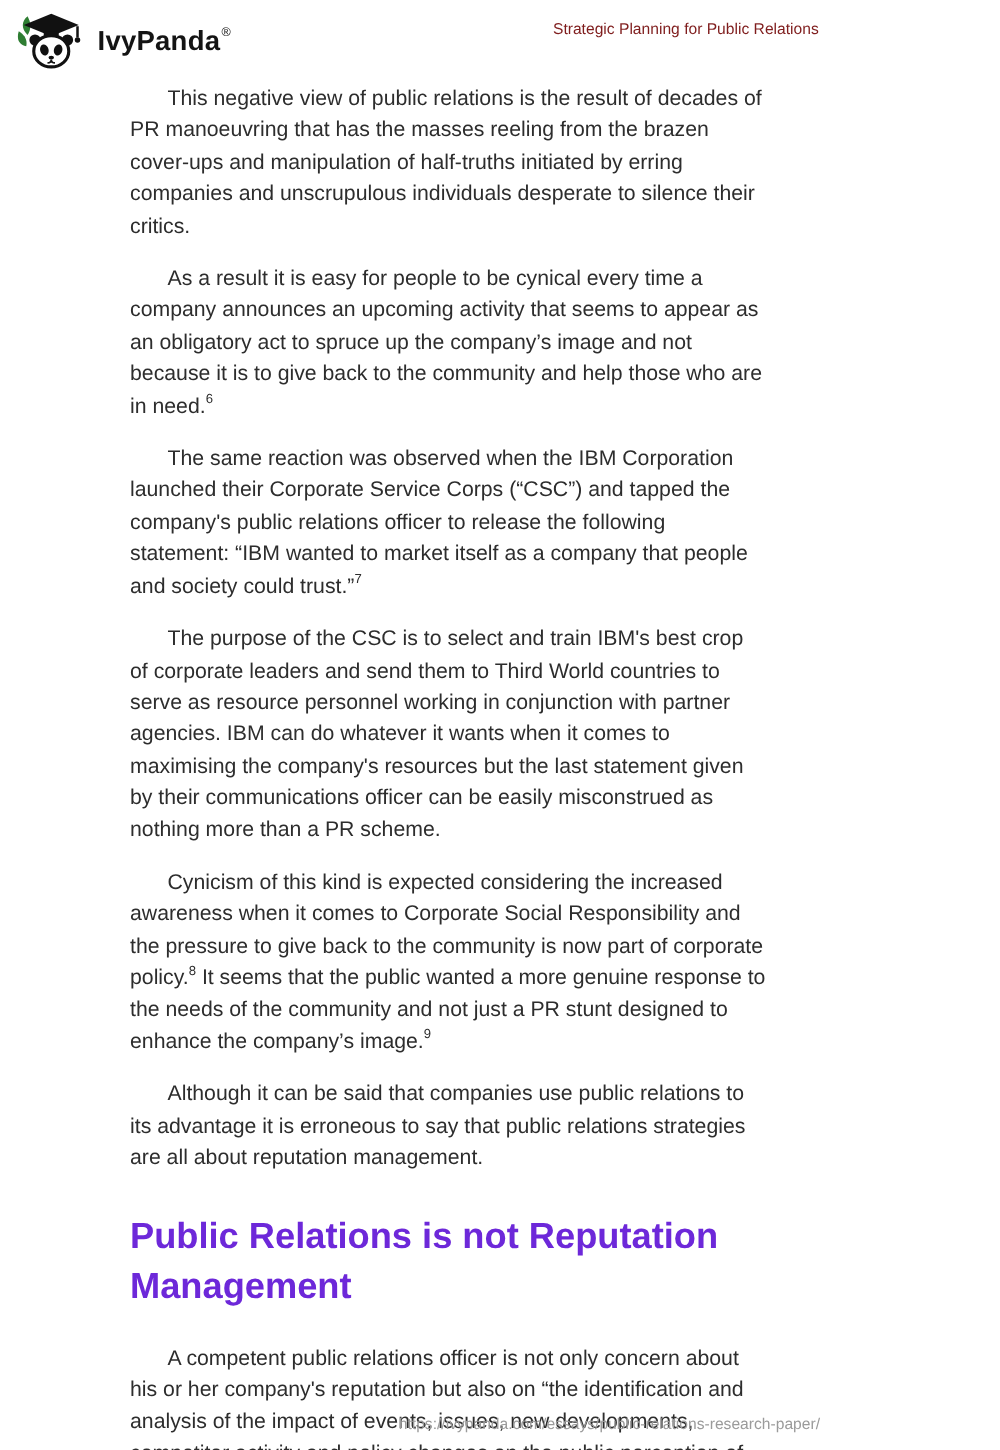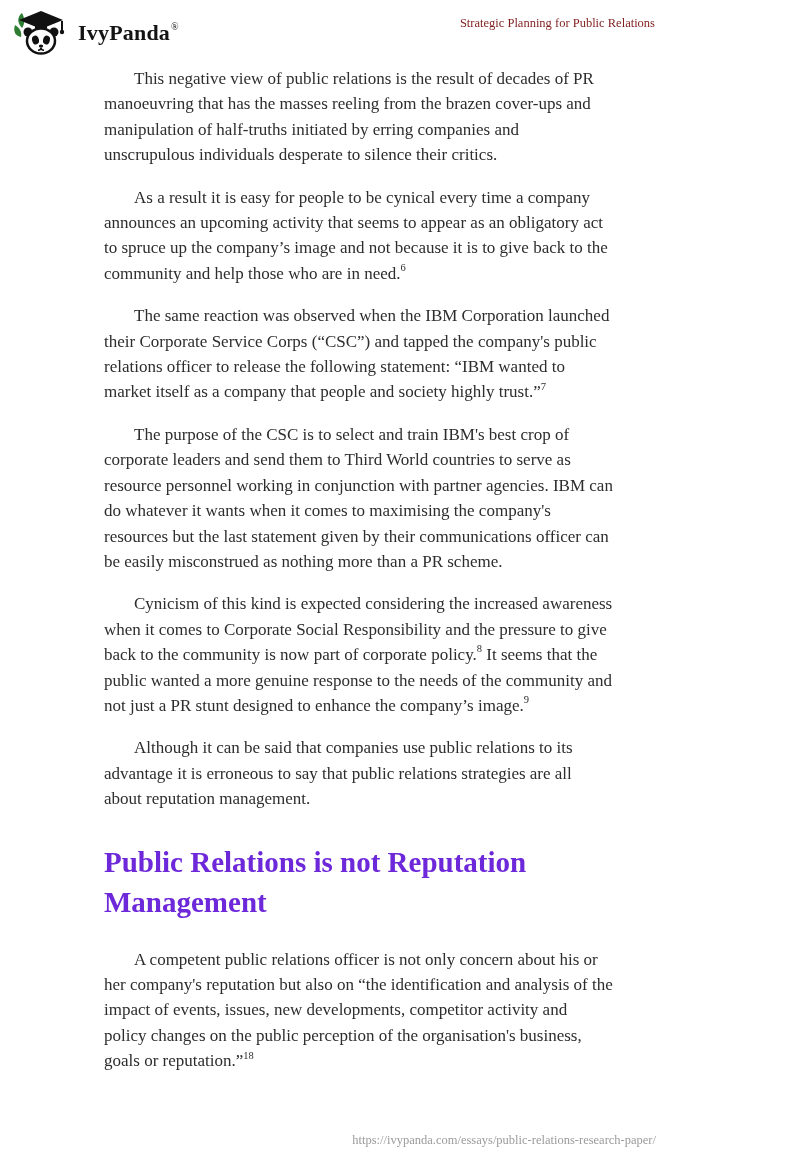--- a/index.html
+++ b/index.html
@@ -1,20 +1,20 @@
 <!DOCTYPE html>
 <html><head>
 <meta charset="utf-8">
 <style>
   html,body{margin:0;padding:0;background:#ffffff;}
   .page{
     position:relative;
     width:688px;height:1160px;
     background:#ffffff;
-    font-family:Liberation Serif, serif;
+    font-family:Liberation Sans, sans-serif;
     overflow:hidden;
   }
   
   .header{
     display:flex;
     justify-content:space-between;
     align-items:flex-start;
     padding:8px 33px 4px 14px;
     height:56px;
     box-sizing:border-box;
@@ -99,21 +99,21 @@
     <div class="doc-title">Strategic Planning for Public Relations</div>
   </header>
 
   <main class="content">
 
     <p class="para"><span>This negative view of public relations is the result of decades of PR manoeuvring that has the masses reeling from the brazen cover-ups and manipulation of half-truths initiated by erring companies and unscrupulous individuals desperate to silence their critics.</span></p>
 
 
     <p class="para"><span>As a result it is easy for people to be cynical every time a company announces an upcoming activity that seems to appear as an obligatory act to spruce up the company’s image and not because it is to give back to the community and help those who are in need.</span><sup>6</sup></p>
 
-    <p class="para"><span>The same reaction was observed when the IBM Corporation launched their Corporate Service Corps (“CSC”) and tapped the company's public relations officer to release the following statement: “IBM wanted to market itself as a company that people and society highly trust.”</span><sup>7</sup></p>
+    <p class="para"><span>The same reaction was observed when the IBM Corporation launched their Corporate Service Corps (“CSC”) and tapped the company's public relations officer to release the following statement: “IBM wanted to market itself as a company that people and society could trust.”</span><sup>7</sup></p>
 
     <p class="para"><span>The purpose of the CSC is to select and train IBM's best crop of corporate leaders and send them to Third World countries to serve as resource personnel working in conjunction with partner agencies. IBM can do whatever it wants when it comes to maximising the company's resources but the last statement given by their communications officer can be easily misconstrued as nothing more than a PR scheme.</span></p>
 
     <p class="para"><span>Cynicism of this kind is expected considering the increased awareness when it comes to Corporate Social Responsibility and the pressure to give back to the community is now part of corporate policy.</span><sup>8</sup><span> It seems that the public wanted a more genuine response to the needs of the community and not just a PR stunt designed to enhance the company’s image.</span><sup>9</sup></p>
 
     <p class="para"><span>Although it can be said that companies use public relations to its advantage it is erroneous to say that public relations strategies are all about reputation management.</span></p>
 
     <h2 class="section-heading">Public Relations is not Reputation Management</h2>
 
     <p class="para"><span>A competent public relations officer is not only concern about his or her company's reputation but also on “the identification and analysis of the impact of events, issues, new developments, competitor activity and policy changes on the public perception of the organisation's business, goals or reputation.”</span><sup>18</sup></p>

